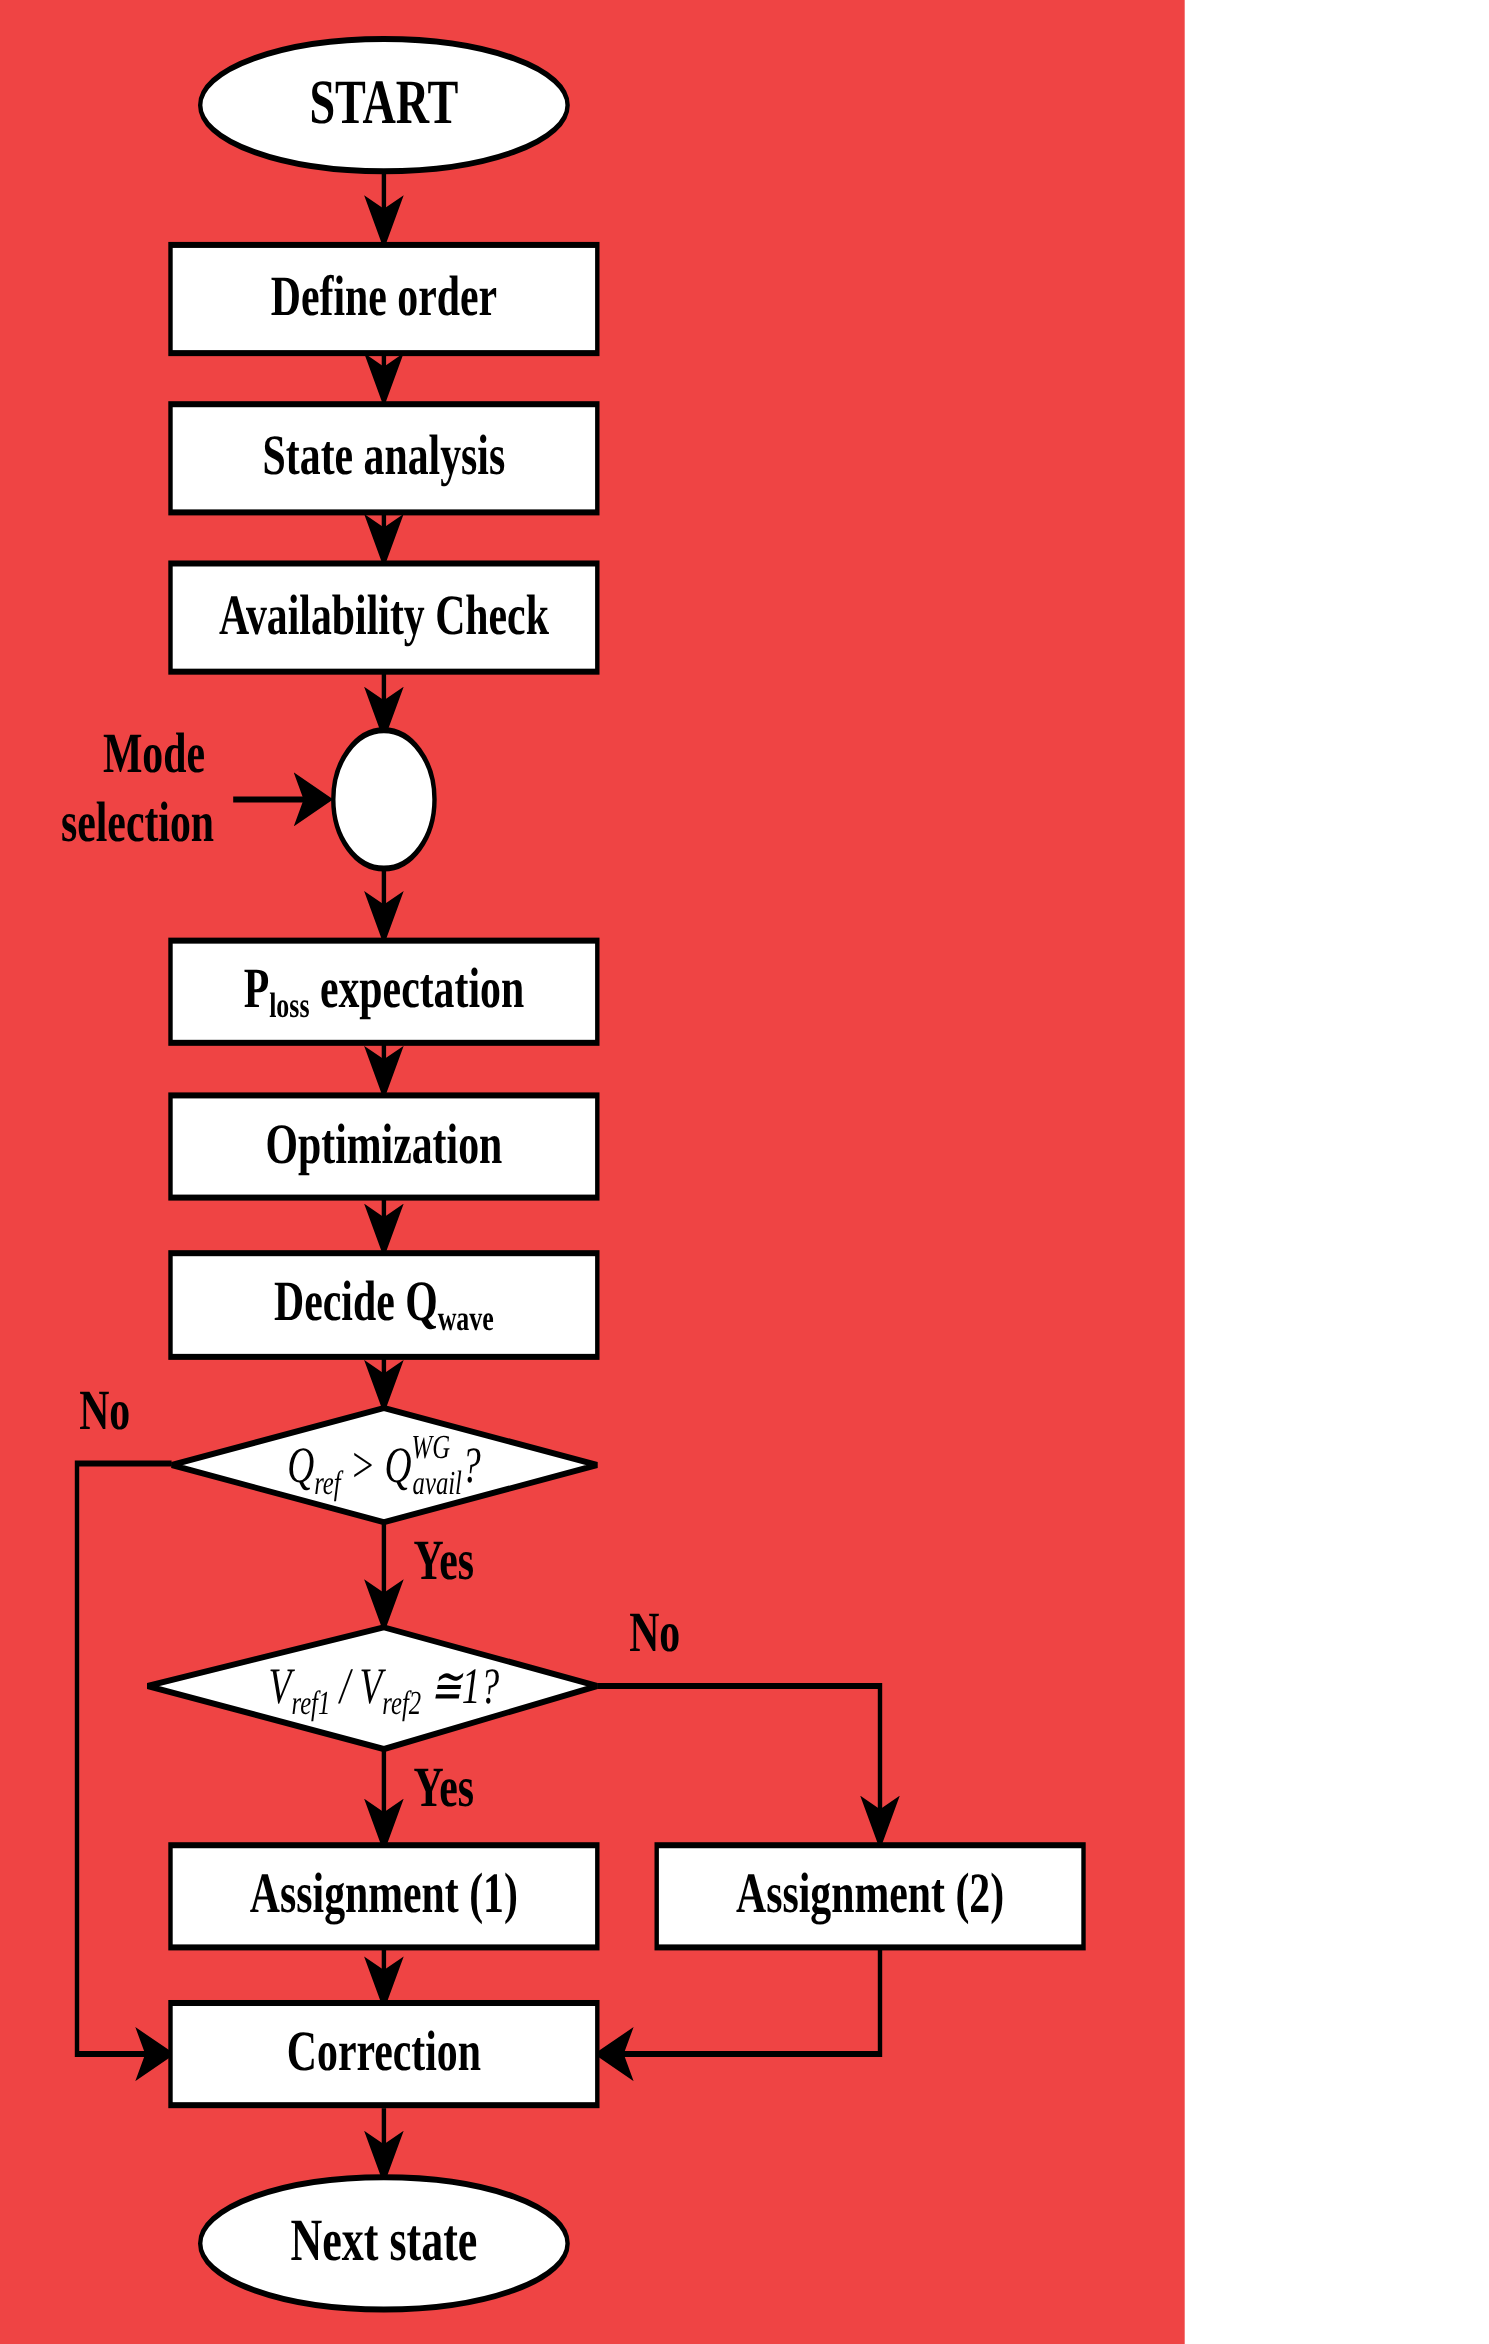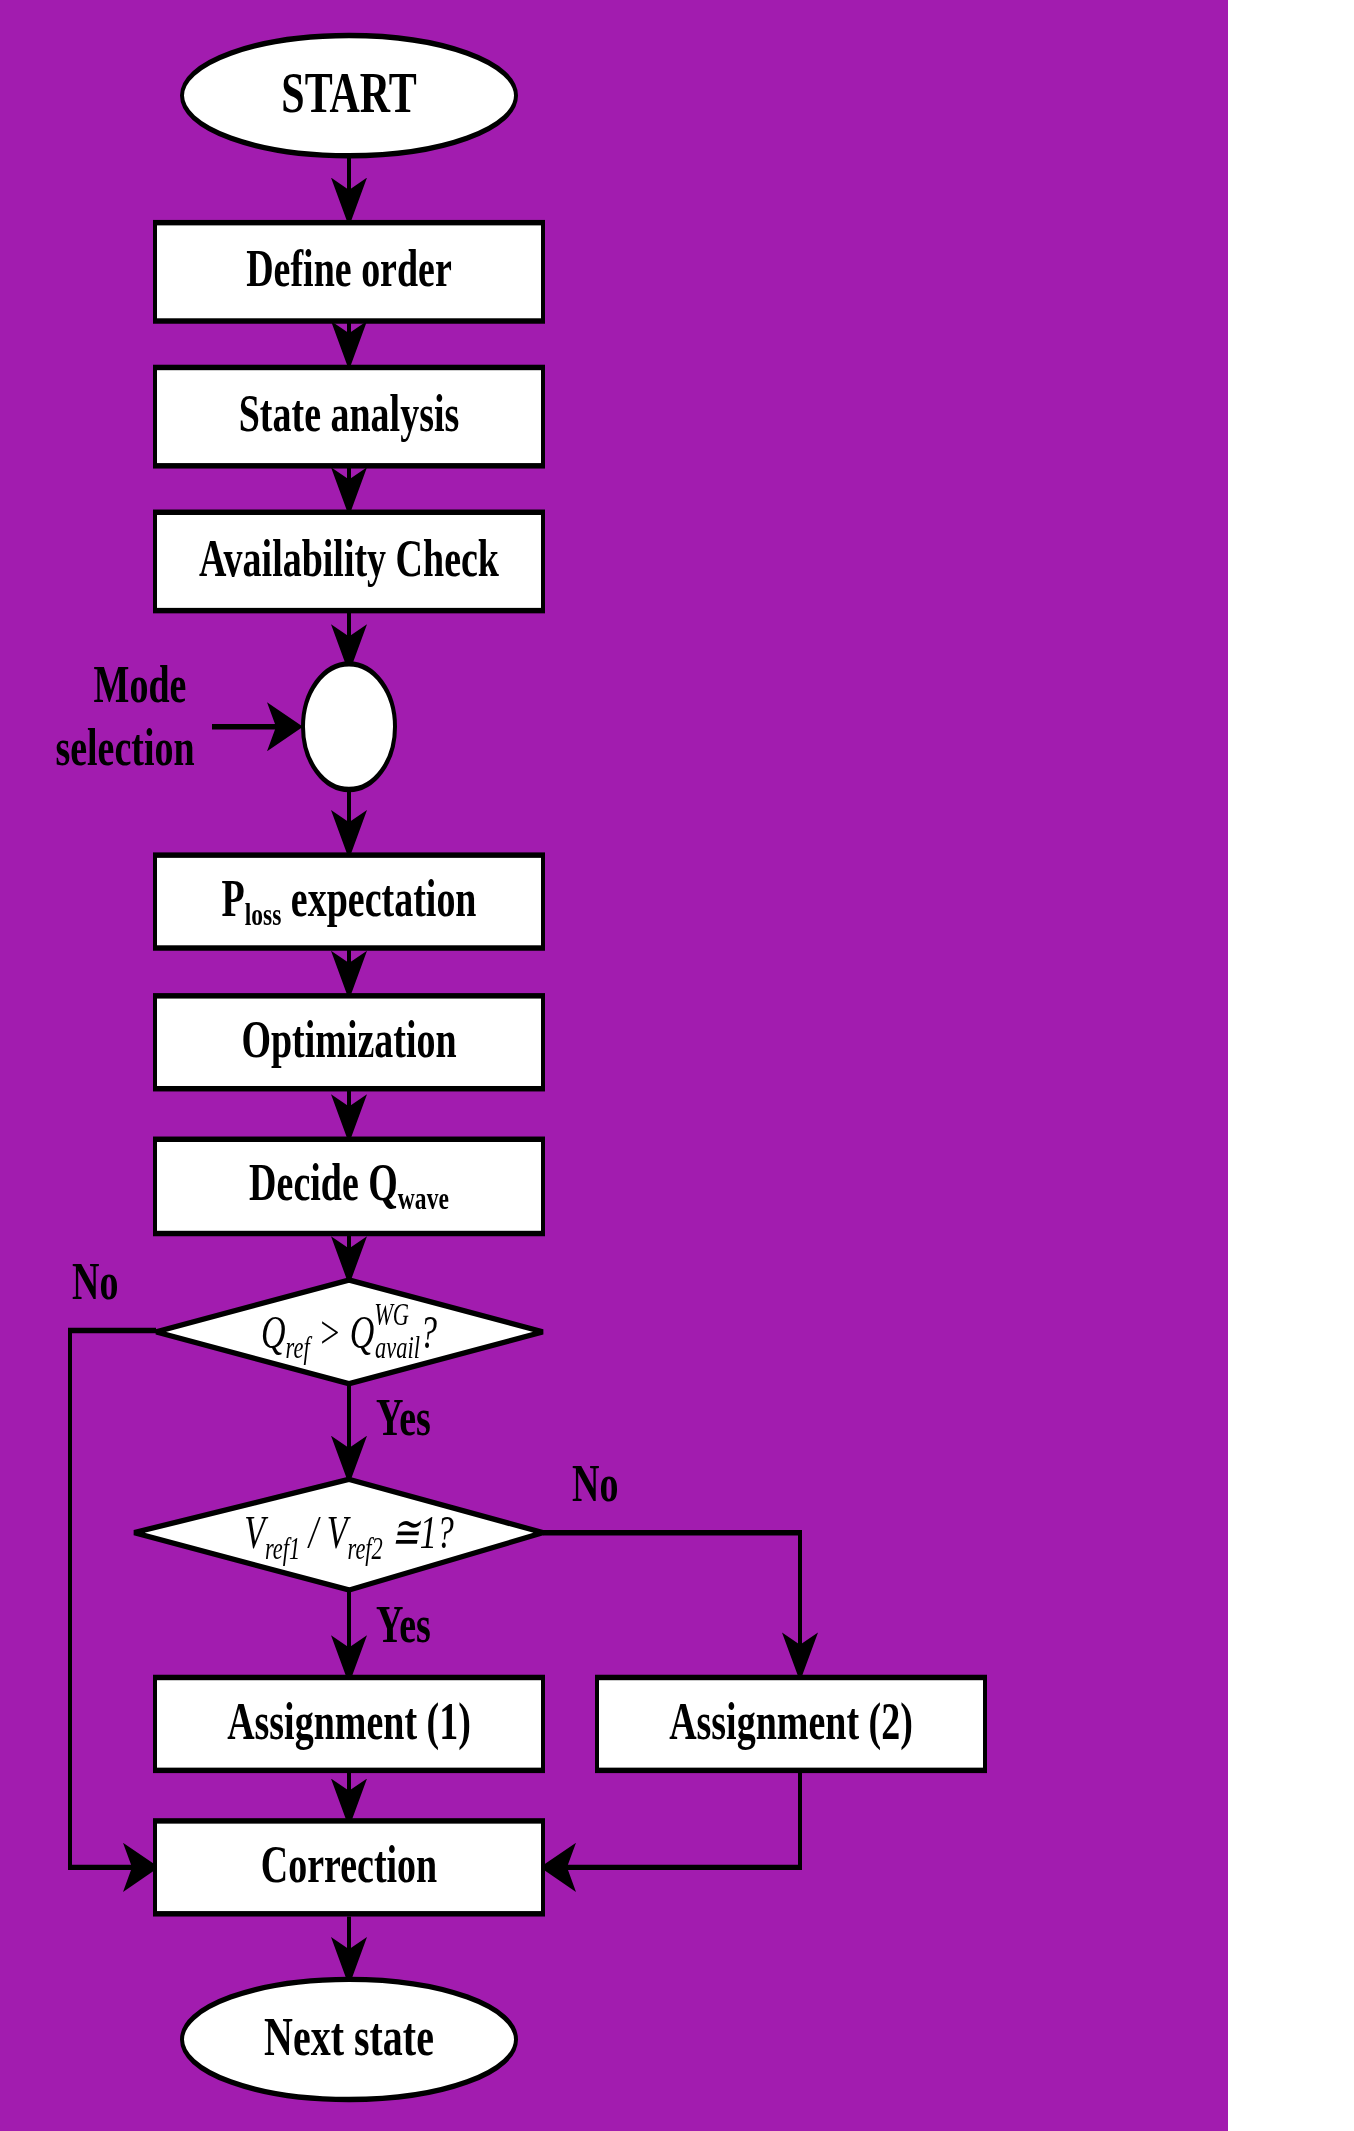--- a/index.html
+++ b/index.html
@@ -5,23 +5,23 @@
   html, body {
     margin: 0;
     padding: 0;
     background: #ffffff;
   }
   body {
     font-family: "Liberation Serif", "DejaVu Serif", serif;
   }
   #canvas {
     position: relative;
-    width: 1228px;
+    width: 1077px;
     height: 2131px;
-    background: #a21caf;
+    background: #ef4444;
     overflow: hidden;
   }
   #flow-svg {
     position: absolute;
     left: 0;
     top: 0;
     width: 1354px;
     height: 2131px;
   }
   .node-text {

